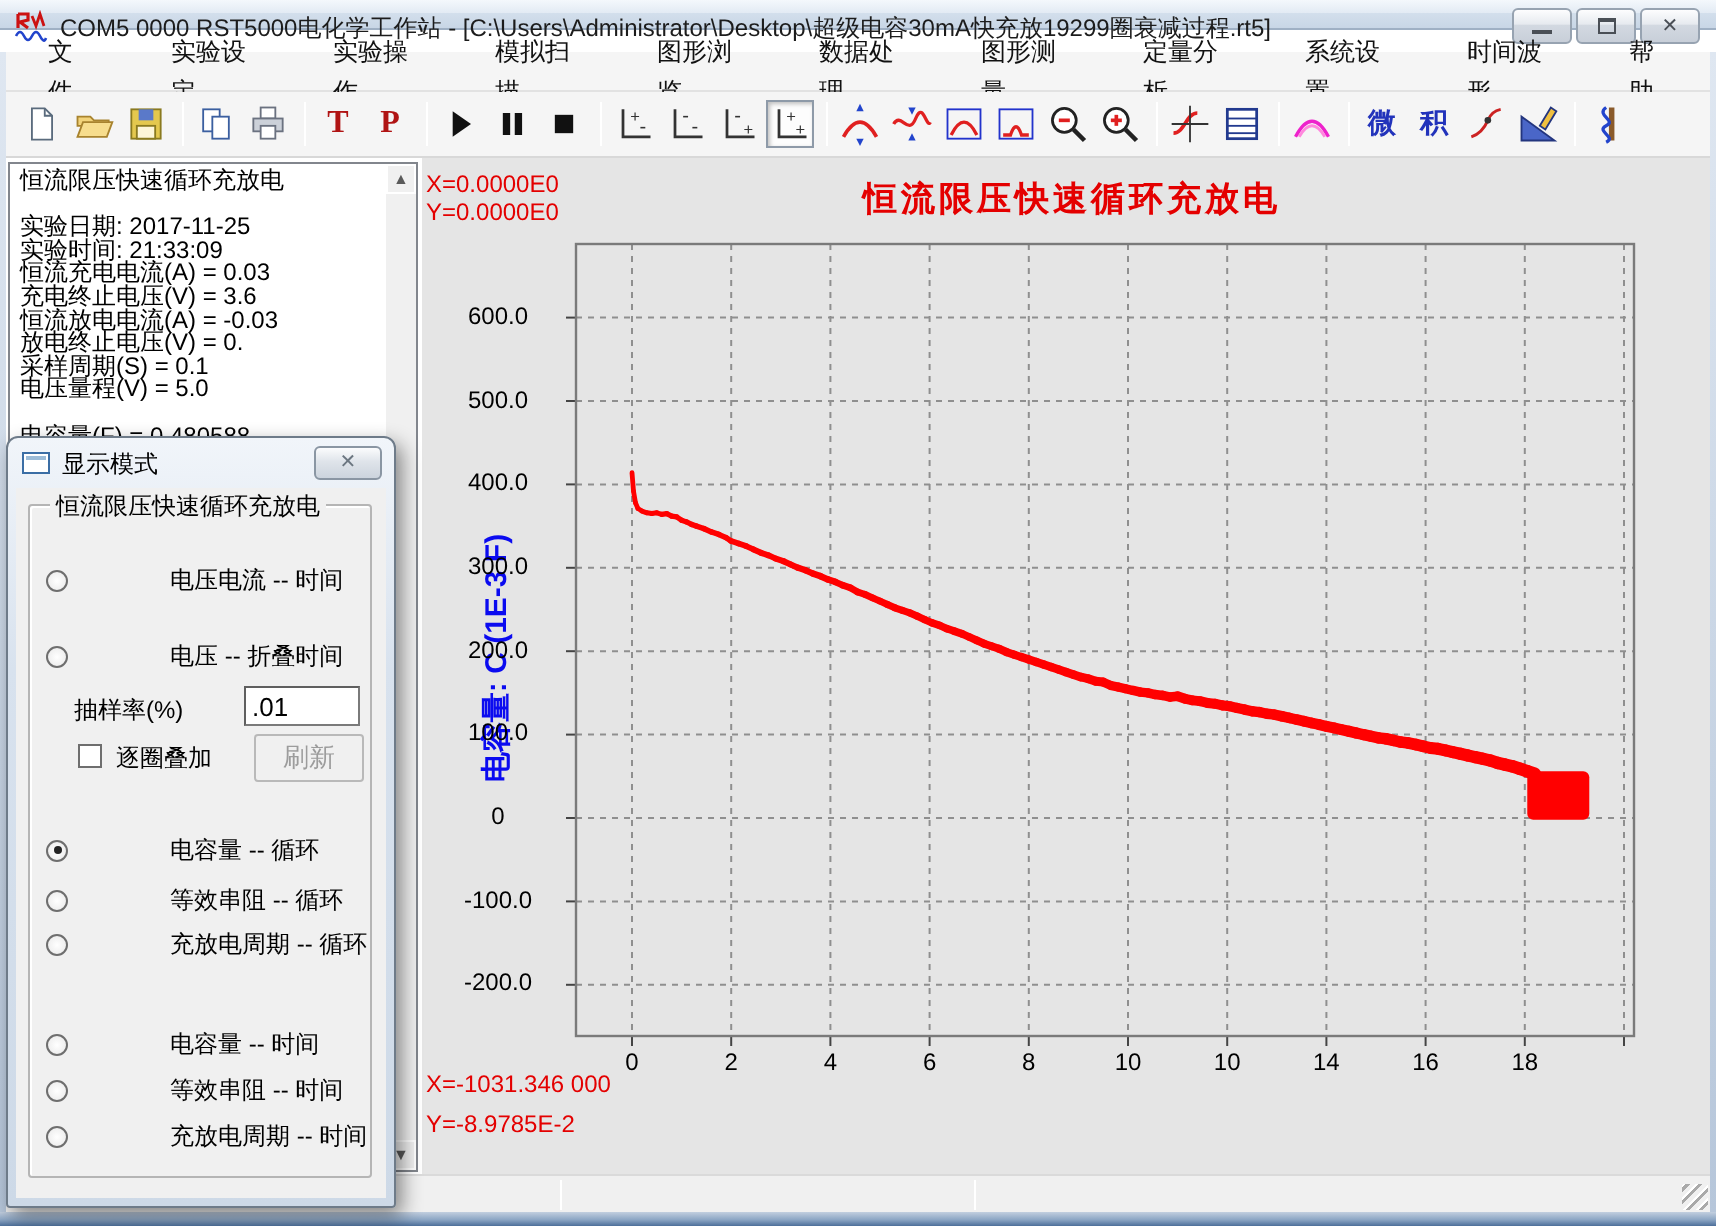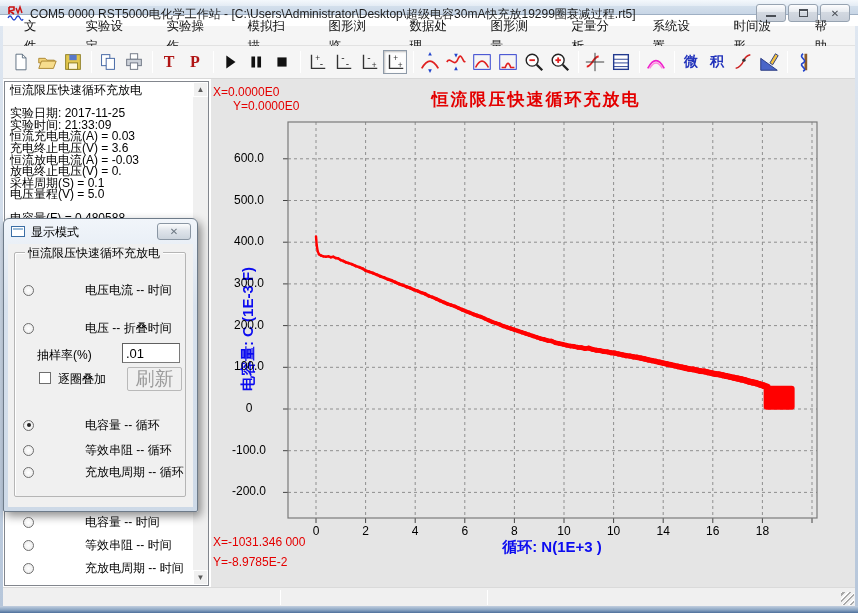--- a/index.html
+++ b/index.html
@@ -65,21 +65,21 @@
     font-weight:bold;color:#0b0bf0;transform:rotate(-90deg);}
 
   
   .statusbar{left:3px;top:587px;width:852px;height:19px;background:#f0f0f0;
     border-top:1px solid #dadada;}
   .ssep{position:absolute;top:2px;width:1px;height:15px;background:#c6c6c6;border-right:1px solid #fff;}
   .grip{position:absolute;right:1px;bottom:1px;width:13px;height:13px;
     background:repeating-linear-gradient(-45deg,transparent 0 2px,#a9a9a9 2px 3.5px,#fff 3.5px 4.5px);}
 
   
-  .dialog{left:3px;top:218px;width:195px;height:294px;z-index:10;
+  .dialog{left:3px;top:218px;width:195px;height:386px;z-index:10;
     border:1px solid #6e7b89;border-radius:6px 6px 2px 2px;
     background:linear-gradient(#f1f5fa,#d8e2ee 30%,#cdd9e7);
     box-shadow:3px 4px 10px rgba(0,0,0,.45);}
   .dlg-icon{left:7px;top:7px;width:14px;height:11px;border:1px solid #3b6ea5;background:#fff;}
   .dlg-icon:before{content:"";position:absolute;left:1px;top:1px;width:10px;height:2px;background:#9cbcd8;}
   .dlg-title{left:27px;top:5px;font-size:12px;color:#000;}
   .dlg-close{right:6px;top:4px;width:34px;height:17px;border:1px solid #8a96a3;border-radius:3px;
     background:linear-gradient(#fbfcfd,#dfe4ea 45%,#ccd4dd);
     color:#6b7680;font-size:10px;font-weight:bold;text-align:center;line-height:15px;}
   .dlg-client{left:4px;top:25px;right:4px;bottom:4px;background:#f0f0f0;}
@@ -92,21 +92,21 @@
   .radio-circ.sel:after{content:"";position:absolute;left:2.5px;top:2.5px;width:4px;height:4px;
     border-radius:50%;background:#222;}
   .radio-lab{margin-left:6px;font-size:12px;color:#000;white-space:nowrap;padding-left:45px;}
   .sample-label{left:29px;top:103px;font-size:12px;color:#000;}
   .sample-input{left:114px;top:99px;width:58px;height:20px;border:1px solid #7a7a7a;
     border-top-color:#5f5f5f;border-left-color:#5f5f5f;background:#fff;font-size:13px;
     padding:0 3px;font-family:"Liberation Sans","DejaVu Sans",sans-serif;}
   .chk-box{left:31px;top:128px;width:12px;height:12px;border:1px solid #6e6e6e;background:#fff;}
   .chk-lab{left:50px;top:127px;font-size:12px;color:#000;}
   .refresh-btn{left:119px;top:123px;width:55px;height:24px;border:1px solid #b9b9b9;
-    border-radius:2px;background:#f0f0f0;color:#9c9c9c;font-size:19px;
+    border-radius:2px;background:#f0f0f0;color:#9c9c9c;font-size:13px;
     text-align:center;line-height:22px;}
 </style>
 </head>
 <body>
 
 <div class="window">
 
   <div class="abs titlebar">
     <svg class="abs app-icon" viewBox="0 0 17 17">
       <path d="M2,2 L2,9 M2,2 L7,2 L7,5 L3,6 L7,9" stroke="#cc1111" stroke-width="1.6" fill="none"></path>
@@ -339,21 +339,21 @@
         <div class="pline">电容量(F) = 0.480588</div>
       </div>
     <div class="vscroll">
       <div class="sarrow" style="top:0;">▲</div>
       <div class="sarrow" style="bottom:0;">▼</div>
     </div>
   </div>
 
   <div class="abs chart-area">
     <div class="abs readout" style="left:2px;top:6px;">X=0.0000E0</div>
-    <div class="abs readout" style="left:2px;top:20px;margin-left:20px;">Y=0.0000E0</div>
+    <div class="abs readout" style="left:2px;top:20px;">Y=0.0000E0</div>
     <div class="abs chart-title">恒流限压快速循环充放电</div>
     <div class="abs plot-wrap">
       <svg id="plot-svg" width="529" height="396" viewBox="0 0 529 396">
           <line x1="28" y1="0" x2="28" y2="396" class="grid"></line>
           <line x1="28" y1="396" x2="28" y2="401" class="tickline"></line>
           <line x1="77.6" y1="0" x2="77.6" y2="396" class="grid"></line>
           <line x1="77.6" y1="396" x2="77.6" y2="401" class="tickline"></line>
           <line x1="127.2" y1="0" x2="127.2" y2="396" class="grid"></line>
           <line x1="127.2" y1="396" x2="127.2" y2="401" class="tickline"></line>
           <line x1="176.8" y1="0" x2="176.8" y2="396" class="grid"></line>
@@ -516,21 +516,20 @@
           <line x1="457.04" y1="258.227" x2="460.76" y2="259.478" stroke="#ff0000" stroke-width="6.2" stroke-linecap="round"></line>
           <line x1="460.76" y1="259.478" x2="464.4800000000001" y2="260.312" stroke="#ff0000" stroke-width="6.3" stroke-linecap="round"></line>
           <line x1="464.4800000000001" y1="260.312" x2="468.2" y2="261.146" stroke="#ff0000" stroke-width="6.3" stroke-linecap="round"></line>
           <line x1="468.2" y1="261.146" x2="471.91999999999996" y2="262.397" stroke="#ff0000" stroke-width="6.3" stroke-linecap="round"></line>
           <line x1="471.91999999999996" y1="262.397" x2="475.64000000000004" y2="263.648" stroke="#ff0000" stroke-width="6.4" stroke-linecap="round"></line>
           <line x1="475.64000000000004" y1="263.648" x2="479.36" y2="264.899" stroke="#ff0000" stroke-width="6.4" stroke-linecap="round"></line>
           <rect x="475.64000000000004" y="263.648" width="31" height="24.18599999999998" rx="3" fill="#ff0000"></rect>
         </svg>
     </div>
     <div class="abs yaxis-label">电容量:  C (1E-3 F)</div>
-    <div class="abs xaxis-label">循环:  N(1E+3 )</div>
     <div class="abs readout" style="left:2px;top:456px;">X=-1031.346 000</div>
     <div class="abs readout" style="left:2px;top:476px;">Y=-8.9785E-2</div>
   <div class="ylab" style="top: 71.8px;">600.0</div>
       <div class="ylab" style="top: 113.5px;">500.0</div>
       <div class="ylab" style="top: 155.2px;">400.0</div>
       <div class="ylab" style="top: 196.9px;">300.0</div>
       <div class="ylab" style="top: 238.6px;">200.0</div>
       <div class="ylab" style="top: 280.3px;">100.0</div>
       <div class="ylab" style="top: 322px;">0</div>
       <div class="ylab" style="top: 363.7px;">-100.0</div>

